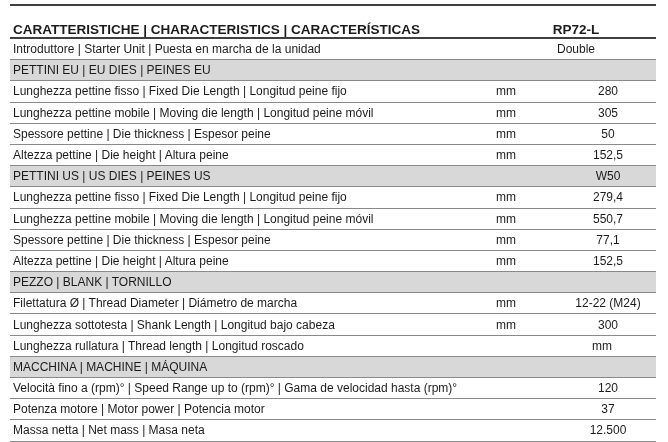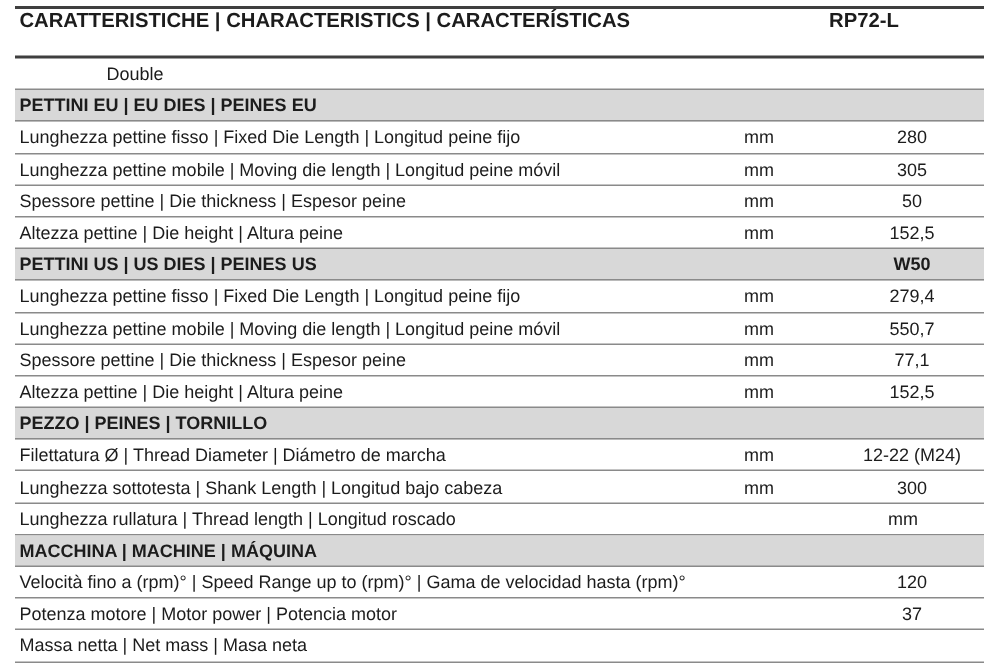--- a/index.html
+++ b/index.html
@@ -16,38 +16,38 @@
     background: var(--page-bg);
     font-family: "Liberation Sans", "DejaVu Sans", sans-serif;
     color: var(--text);
     overflow: hidden;
   }
   .spec-table {
     margin: 4px 12px 0 10px;
   }
   .header-row {
     display: flex;
-    align-items: flex-start;
+    align-items: flex-end;
     height: 35px;
     border-top: 2px solid var(--header-line);
     border-bottom: 2px solid var(--header-line);
     font-weight: bold;
     font-size: 13.5px;
   }
   .row {
     display: flex;
     align-items: center;
     height: 21.2px;
     border-bottom: 1px solid var(--row-line);
     font-size: 12px;
     white-space: nowrap;
   }
   .row.section {
     background: var(--band);
-    font-weight: bold;
+    font-weight: normal;
     justify-content: flex-end;
   }
   .label {
     flex: 1;
     padding-left: 3px;
     overflow: hidden;
   }
   .unit  { width: 64px;  text-align: left; }
   .value { width: 96px;  text-align: center; }
   .value-wide { width: 160px; text-align: center; }
@@ -55,20 +55,21 @@
 </head>
 <body>
 
 <div class="spec-table">
   <div class="header-row">
     <div class="label">CARATTERISTICHE | CHARACTERISTICS | CARACTERÍSTICAS</div>
     <div class="value-wide">RP72-L</div>
   </div>
   <div>
       <div class="row">
+        <div class="label">Introduttore | Starter Unit | Puesta en marcha de la unidad</div>
         <div class="value-wide">Double</div>
       </div>
       <div class="row section">
         <div class="label">PETTINI EU | EU DIES | PEINES EU</div>
         <div class="unit"></div>
         <div class="value"></div>
       </div>
       <div class="row">
         <div class="label">Lunghezza pettine fisso | Fixed Die Length | Longitud peine fijo</div>
         <div class="unit">mm</div>
@@ -108,21 +109,21 @@
         <div class="label">Spessore pettine | Die thickness | Espesor peine</div>
         <div class="unit">mm</div>
         <div class="value">77,1</div>
       </div>
       <div class="row">
         <div class="label">Altezza pettine | Die height | Altura peine</div>
         <div class="unit">mm</div>
         <div class="value">152,5</div>
       </div>
       <div class="row section">
-        <div class="label">PEZZO | PEINES | TORNILLO</div>
+        <div class="label">PEZZO | BLANK | TORNILLO</div>
         <div class="unit"></div>
         <div class="value"></div>
       </div>
       <div class="row">
         <div class="label">Filettatura Ø | Thread Diameter | Diámetro de marcha</div>
         <div class="unit">mm</div>
         <div class="value">12-22 (M24)</div>
       </div>
       <div class="row">
         <div class="label">Lunghezza sottotesta | Shank Length | Longitud bajo cabeza</div>
@@ -144,15 +145,16 @@
         <div class="value">120</div>
       </div>
       <div class="row">
         <div class="label">Potenza motore | Motor power | Potencia motor</div>
         <div class="unit"></div>
         <div class="value">37</div>
       </div>
       <div class="row">
         <div class="label">Massa netta | Net mass | Masa neta</div>
         <div class="unit"></div>
+        <div class="value">12.500</div>
       </div>
     </div>
 </div>
 
 </body></html>

